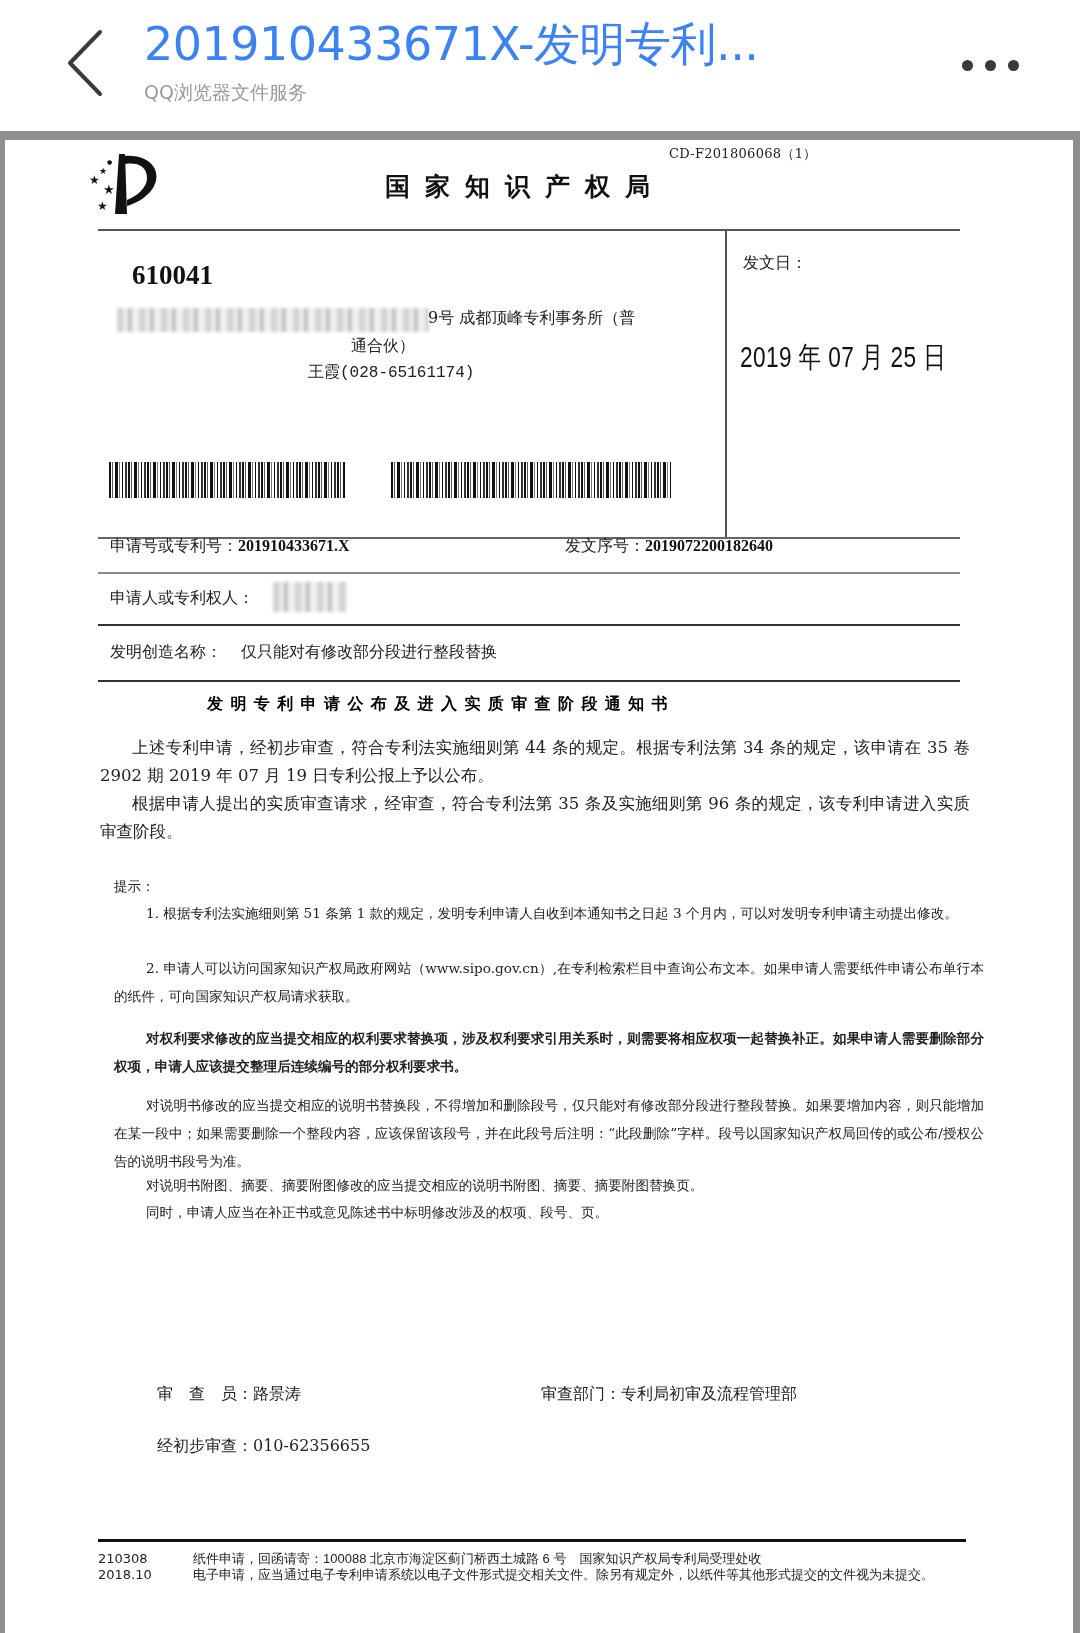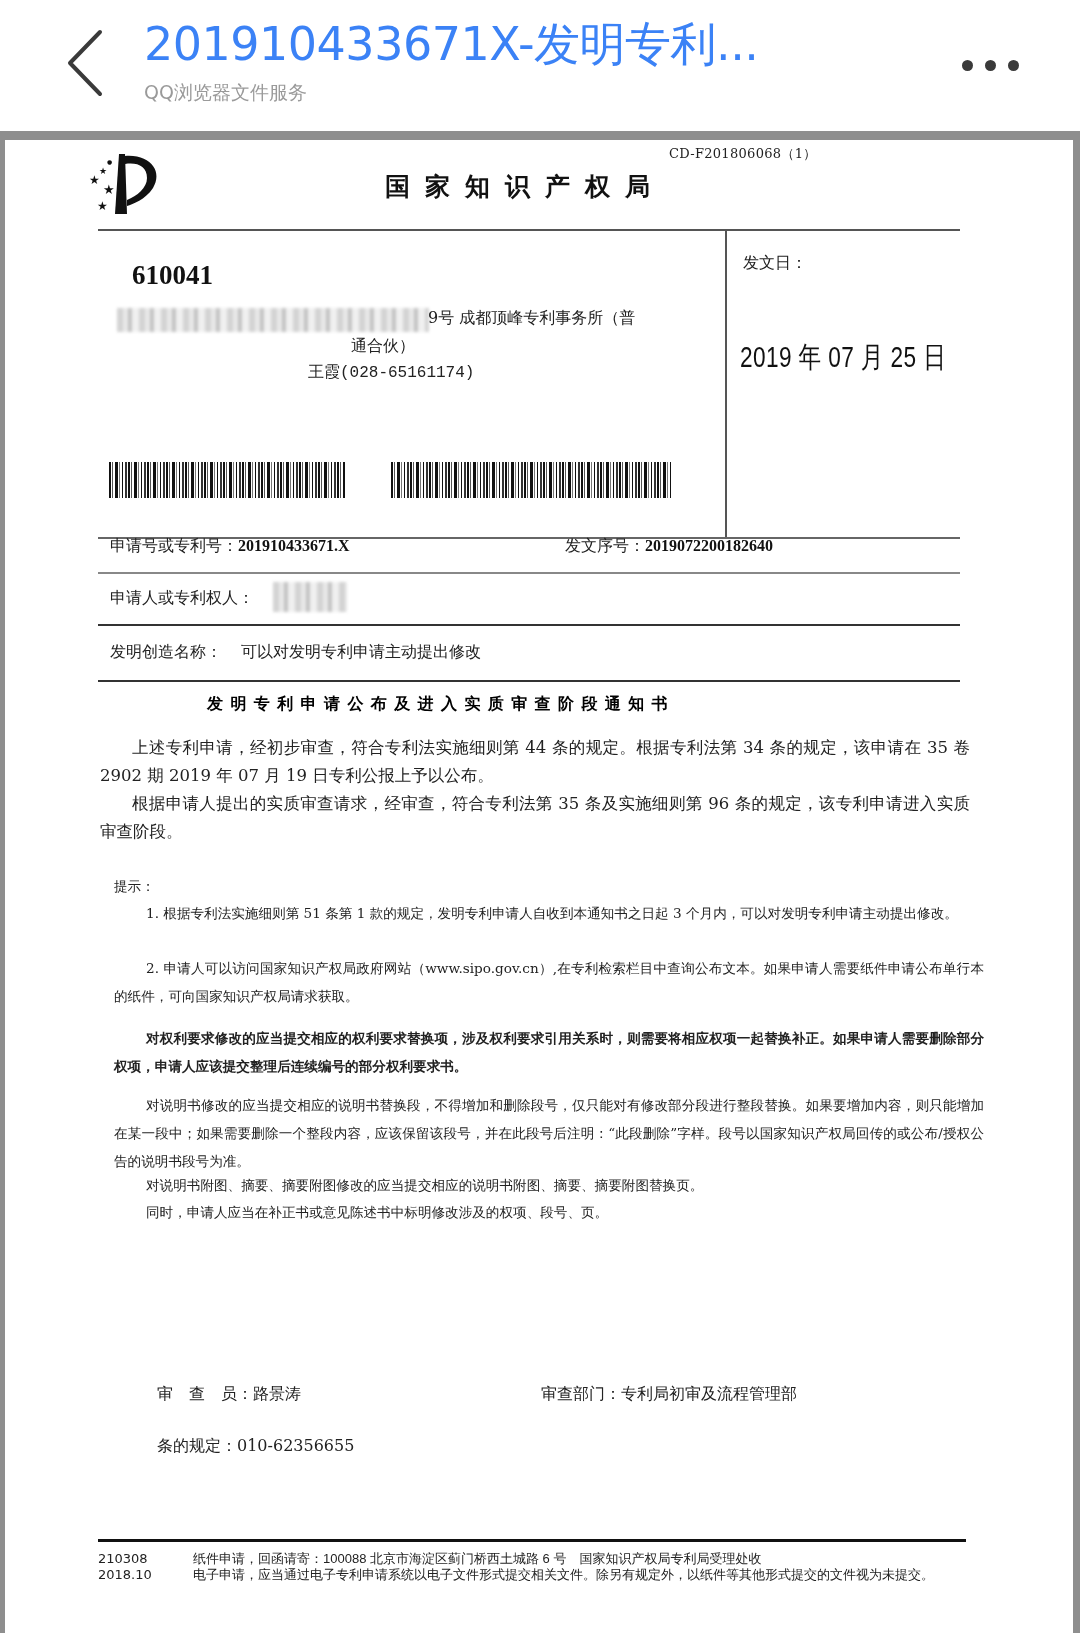--- a/index.html
+++ b/index.html
@@ -118,21 +118,21 @@
     <div class="hr" style="left:93px; top:432px; width:862px; background:#888;"></div>
 
     <div class="abs field" style="left:105px; top:448px;">
       <span>申请人或专利权人：</span>
     </div>
     <div class="redact" style="left:268px; top:442px; width:74px; height:30px;"></div>
     <div class="hr" style="left:93px; top:484px; width:862px; background:#333;"></div>
 
     <div class="abs field" style="left:105px; top:502px;">
       <span>发明创造名称：</span>
-      <span style="margin-left:14px;">可以对发明专利申请主动提出修改</span>
+      <span style="margin-left:14px;">仅只能对有修改部分段进行整段替换</span>
     </div>
     <div class="hr" style="left:93px; top:540px; width:862px; background:#333;"></div>
 
     <div class="abs notice-title">发明专利申请公布及进入实质审查阶段通知书</div>
 
     <p class="para indent" style="top:594px;">上述专利申请，经初步审查，符合专利法实施细则第 44 条的规定。根据专利法第 34 条的规定，该申请在 35 卷 2902 期 2019 年 07 月 19 日专利公报上予以公布。</p>
     <p class="para indent" style="top:650px;">根据申请人提出的实质审查请求，经审查，符合专利法第 35 条及实施细则第 96 条的规定，该专利申请进入实质审查阶段。</p>
 
     <p class="tips tip-head" style="top:732px;">提示：</p>
     <p class="tips indent" style="top:759px;">1. 根据专利法实施细则第 51 条第 1 款的规定，发明专利申请人自收到本通知书之日起 3 个月内，可以对发明专利申请主动提出修改。</p>
@@ -142,21 +142,21 @@
     <p class="tips indent" style="top:1031px;">对说明书附图、摘要、摘要附图修改的应当提交相应的说明书附图、摘要、摘要附图替换页。</p>
     <p class="tips indent" style="top:1058px;">同时，申请人应当在补正书或意见陈述书中标明修改涉及的权项、段号、页。</p>
 
     <div class="abs sig" style="left:152px; top:1244px;">
       <span>审　查　员：</span><span>路景涛</span>
     </div>
     <div class="abs sig" style="left:536px; top:1244px;">
       <span>审查部门：</span><span>专利局初审及流程管理部</span>
     </div>
     <div class="abs sig" style="left:152px; top:1296px;">
-      <span>条的规定：</span><span>010-62356655</span>
+      <span>经初步审查：</span><span>010-62356655</span>
     </div>
 
     <div class="footer-rule"></div>
     <div class="abs foot-code" style="top:1411px;">210308</div>
     <div class="abs foot-code" style="top:1427px;">2018.10</div>
     <div class="foot-text" style="top:1411px;">纸件申请，回函请寄：100088  北京市海淀区蓟门桥西土城路 6 号　国家知识产权局专利局受理处收</div>
     <div class="foot-text" style="top:1427px;">电子申请，应当通过电子专利申请系统以电子文件形式提交相关文件。除另有规定外，以纸件等其他形式提交的文件视为未提交。</div>
 
   </div>
 </div>

